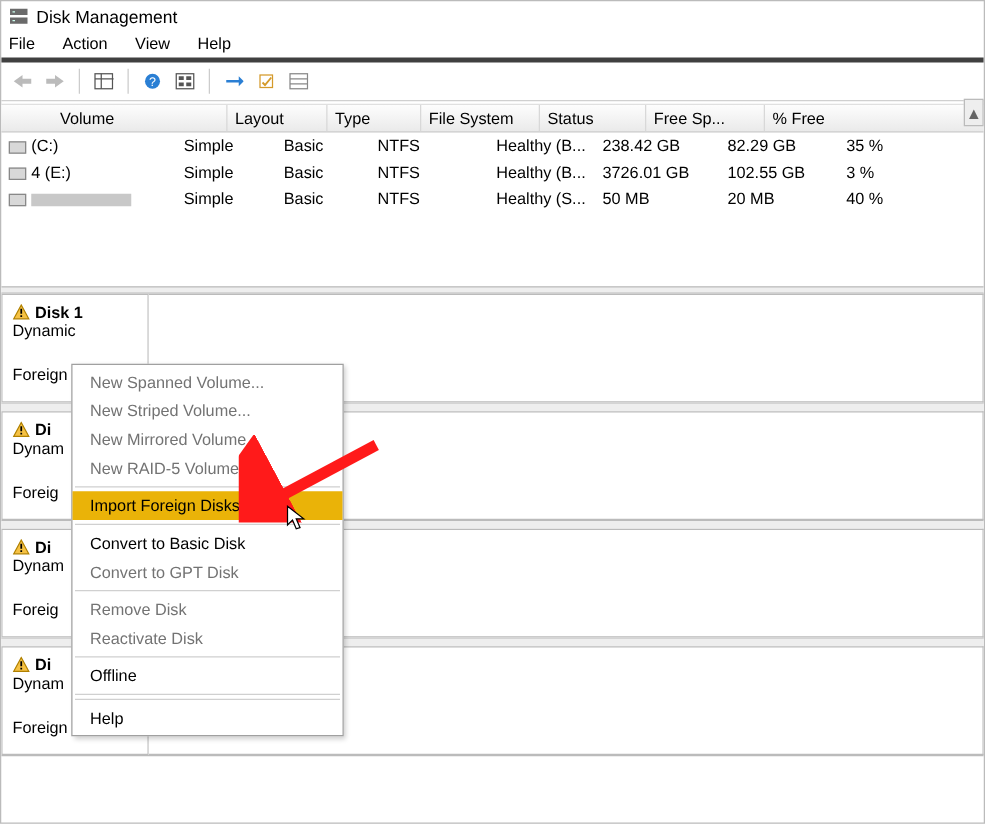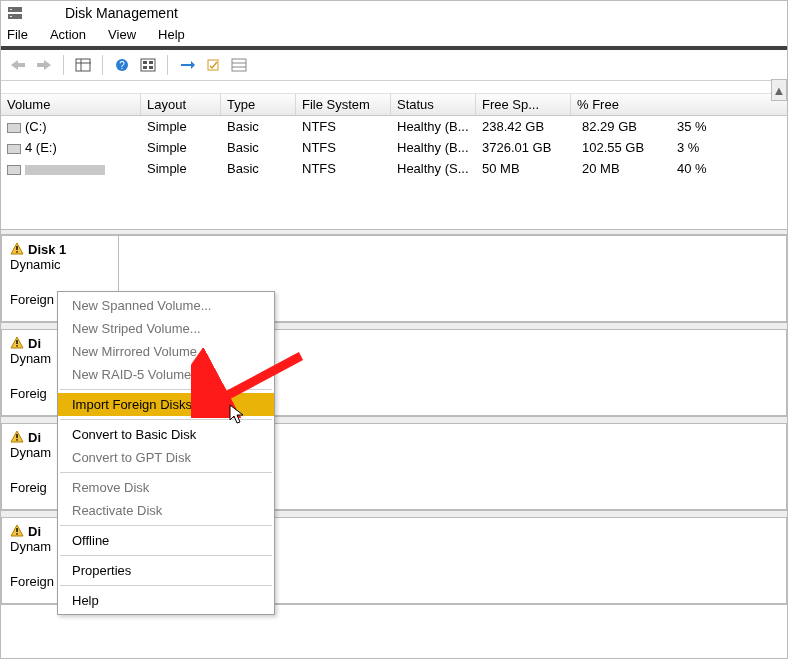--- a/index.html
+++ b/index.html
@@ -14,21 +14,20 @@
     overflow: hidden;
     position: relative;
     border: 1px solid #bbb;
   }
   
   .titlebar {
     display: flex;
     align-items: center;
     padding: 4px 6px;
     font-size: 14px;
-    gap: 36px;
   }
   .titlebar .app-icon {
     width: 16px; height: 16px; margin-right: 6px;
     display: inline-flex; align-items:center; justify-content:center;
   }
   
   .menubar {
     display: flex;
     padding: 2px 6px 4px 6px;
     border-bottom: 4px solid #404040;
@@ -51,21 +50,22 @@
     color: #555;
   }
   .tbtn.disabled { color: #bbb; }
   
   .vol-header {
     display: flex;
     background: linear-gradient(#fdfdfd,#eaeaea);
     border-top: 1px solid #e0e0e0;
     border-bottom: 1px solid #c8c8c8;
     font-size: 13px;
-    margin-top: 12px;
+    margin-top: 2px;
+    padding-left: 41px;
   }
   .vol-header .col, .vol-row .col {
     padding: 3px 6px;
     border-right: 1px solid #d8d8d8;
     white-space: nowrap;
     overflow: hidden;
   }
   .vol-header .col:last-child, .vol-row .col:last-child { border-right:none; }
   .col.volume { width: 140px; }
   .col.layout { width: 80px; }
@@ -108,21 +108,21 @@
     display:flex;
     border-bottom:1px solid #bbb;
   }
   .disk-label {
     width: 118px;
     border:1px solid #bbb;
     background:#fff;
     padding: 6px 8px;
     font-size:13px;
   }
-  .disk-label .dname { font-weight:bold; display:flex; align-items:flex-start; }
+  .disk-label .dname { font-weight:bold; display:flex; align-items:center; }
   .disk-label .dname svg { margin-right:4px; }
   .disk-label .dstatus { margin-top: 20px; }
   .disk-body {
     flex:1;
     border-top:1px solid #bbb; border-bottom:1px solid #bbb; border-right:1px solid #bbb;
     background:#fff;
   }
   .disk-gap { height:6px; background:#eee; }
   
   .ctx {
@@ -355,21 +355,20 @@
   <div class="ctx-item hl">Import Foreign Disks...</div>
   <div class="ctx-sep"></div>
   <div class="ctx-item">Convert to Basic Disk</div>
   <div class="ctx-item disabled">Convert to GPT Disk</div>
   <div class="ctx-sep"></div>
   <div class="ctx-item disabled">Remove Disk</div>
   <div class="ctx-item disabled">Reactivate Disk</div>
   <div class="ctx-sep"></div>
   <div class="ctx-item">Offline</div>
   <div class="ctx-sep"></div>
-  <div class="ctx-item">Properties</div>
   <div class="ctx-sep"></div>
   <div class="ctx-item">Help</div>
 </div>
 
 <svg class="arrow" width="120" height="70" viewBox="0 0 120 70">
   <defs>
     <marker id="ah" markerWidth="12" markerHeight="12" refX="2" refY="6" orient="auto">
       <path d="M0,0 L12,6 L0,12 Z" fill="#ff1a1a"></path>
     </marker>
   </defs>

